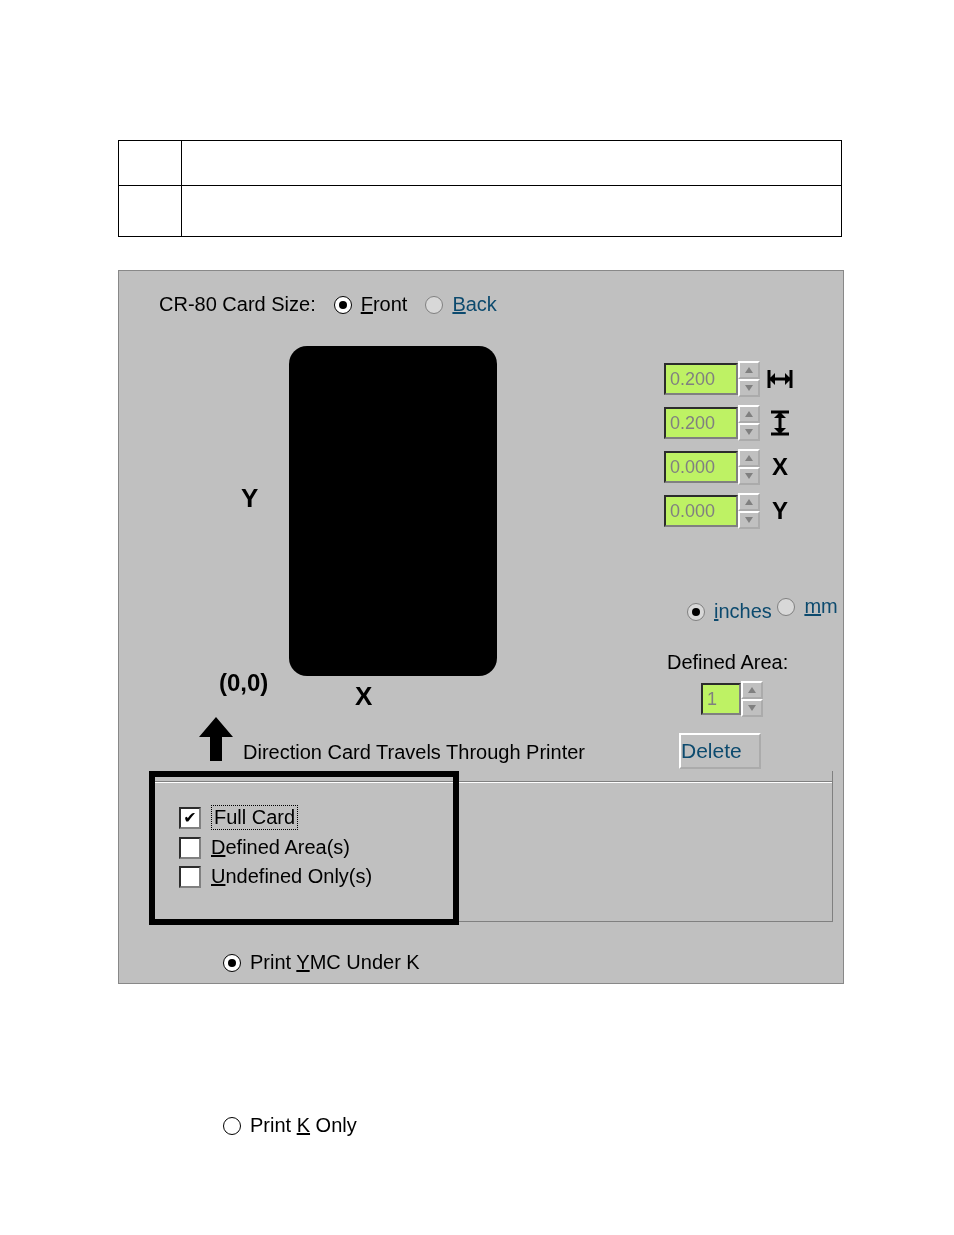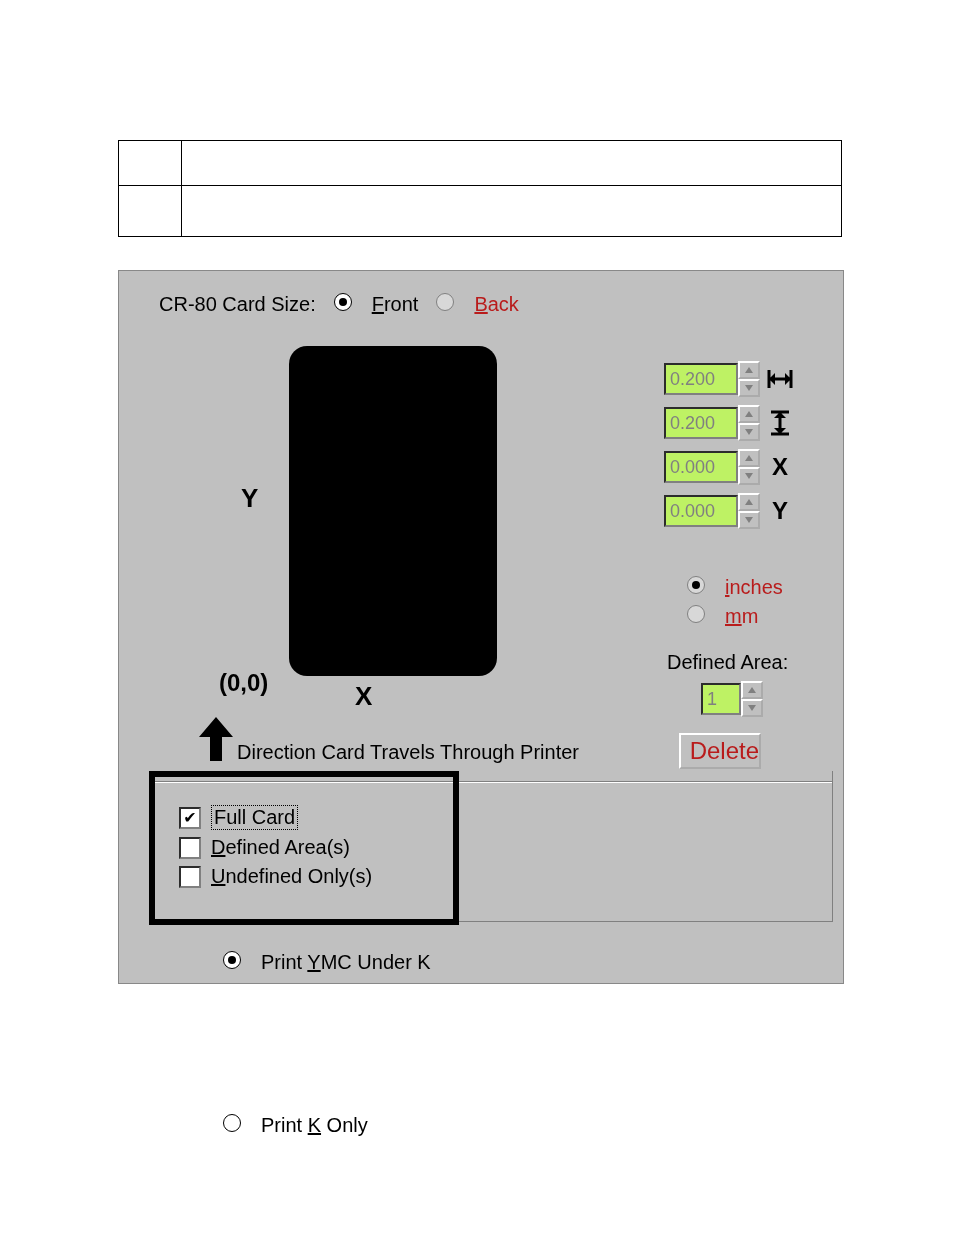--- a/index.html
+++ b/index.html
@@ -7,50 +7,50 @@
   
   .tbl{position:absolute;left:118px;top:140px;width:724px;border:1px solid #000;border-collapse:collapse;}
   .tbl td{border:1px solid #000;}
   .tbl .c1{width:60px;height:42px;}
   .tbl .c2{height:42px;}
   .tbl .r2 td{height:48px;}
   
   .dlg{position:absolute;left:118px;top:270px;width:724px;height:712px;background:#c0c0c0;border:1px solid #888;}
   .dlg *{font-family:inherit;}
   .under{text-decoration:underline;}
-  .disabled{color:#b91c1c;}
+  .disabled{color:#0c4a6e;}
   
   .hdr{position:absolute;left:40px;top:22px;display:flex;align-items:center;gap:18px;font-size:20px;}
-  .radio{display:inline-flex;align-items:flex-start;gap:20px;}
+  .radio{display:inline-flex;align-items:center;gap:9px;}
   .radio .dot{width:16px;height:16px;border-radius:50%;background:#fff;border:1px solid #000;display:inline-flex;align-items:center;justify-content:center;}
   .radio .dot.sel::after{content:"";width:8px;height:8px;border-radius:50%;background:#000;}
   .radio .dot.dis{background:#d8d8d8;border-color:#808080;}
   
   .card{position:absolute;left:170px;top:75px;width:208px;height:330px;background:#000;border-radius:18px;}
   .ylabel{position:absolute;left:122px;top:212px;font-size:26px;font-weight:bold;}
   .xlabel{position:absolute;left:236px;top:410px;font-size:26px;font-weight:bold;}
   .origin{position:absolute;left:100px;top:398px;font-size:24px;font-weight:bold;}
   
   .spincol{position:absolute;left:545px;top:90px;}
   .spinrow{display:flex;align-items:center;margin-bottom:8px;}
   .spin-input{width:62px;height:28px;background:#bef264;border:2px inset #808080;color:#808080;padding:0 4px;font-size:18px;display:flex;align-items:center;}
   .spin-btns{display:flex;flex-direction:column;margin-left:0;}
   .spin-btns .sb{width:18px;height:14px;background:#c0c0c0;border:2px outset #fff;display:flex;align-items:center;justify-content:center;}
   .spin-btns .sb svg{width:8px;height:6px;}
   .spin-ico{width:28px;height:28px;margin-left:6px;display:flex;align-items:center;justify-content:center;font-size:24px;font-weight:bold;}
   
   .units{position:absolute;left:568px;top:300px;font-size:20px;color:#808080;}
-  .units .radio{margin-bottom:6px;}
+  .units .radio{margin-bottom:6px;margin-top:24px;}
   
   .da-label{position:absolute;left:548px;top:380px;font-size:20px;}
   .da-spin{position:absolute;left:582px;top:410px;}
-  .delbtn{position:absolute;left:560px;top:462px;width:78px;height:32px;background:#c0c0c0;border:2px outset #fff;color:#808080;font-size:24px;display:flex;align-items:center;justify-content:flex-end;}
+  .delbtn{position:absolute;left:560px;top:462px;width:78px;height:32px;background:#c0c0c0;border:2px outset #fff;color:#808080;font-size:21px;display:flex;align-items:center;justify-content:flex-start;}
   
   .arrow{position:absolute;left:80px;top:446px;}
-  .dir-text{position:absolute;left:118px;top:470px;font-size:20px;text-align:right;}
+  .dir-text{position:absolute;left:124px;top:470px;font-size:20px;text-align:right;}
   
   .grp-outer{position:absolute;left:30px;top:500px;width:682px;height:150px;border:1px solid #808080;border-top:none;}
   .heavy{position:absolute;left:30px;top:500px;width:310px;height:154px;border:6px solid #000;box-sizing:border-box;}
   .grp-title{position:absolute;left:44px;top:503px;font-size:20px;background:#c0c0c0;padding:0 4px;}
   .chks{position:absolute;left:60px;top:534px;font-size:20px;}
   .chkrow{display:flex;align-items:center;gap:10px;margin-bottom:6px;}
   .chkbox{width:18px;height:18px;background:#fff;border:2px inset #808080;display:inline-flex;align-items:center;justify-content:center;font-size:16px;line-height:1;}
   .focus-rect{border:1px dotted #000;padding:0 2px;}
   
   .bottom-radios{position:absolute;left:104px;top:680px;font-size:20px;display:flex;gap:140px;flex-direction:column;}

